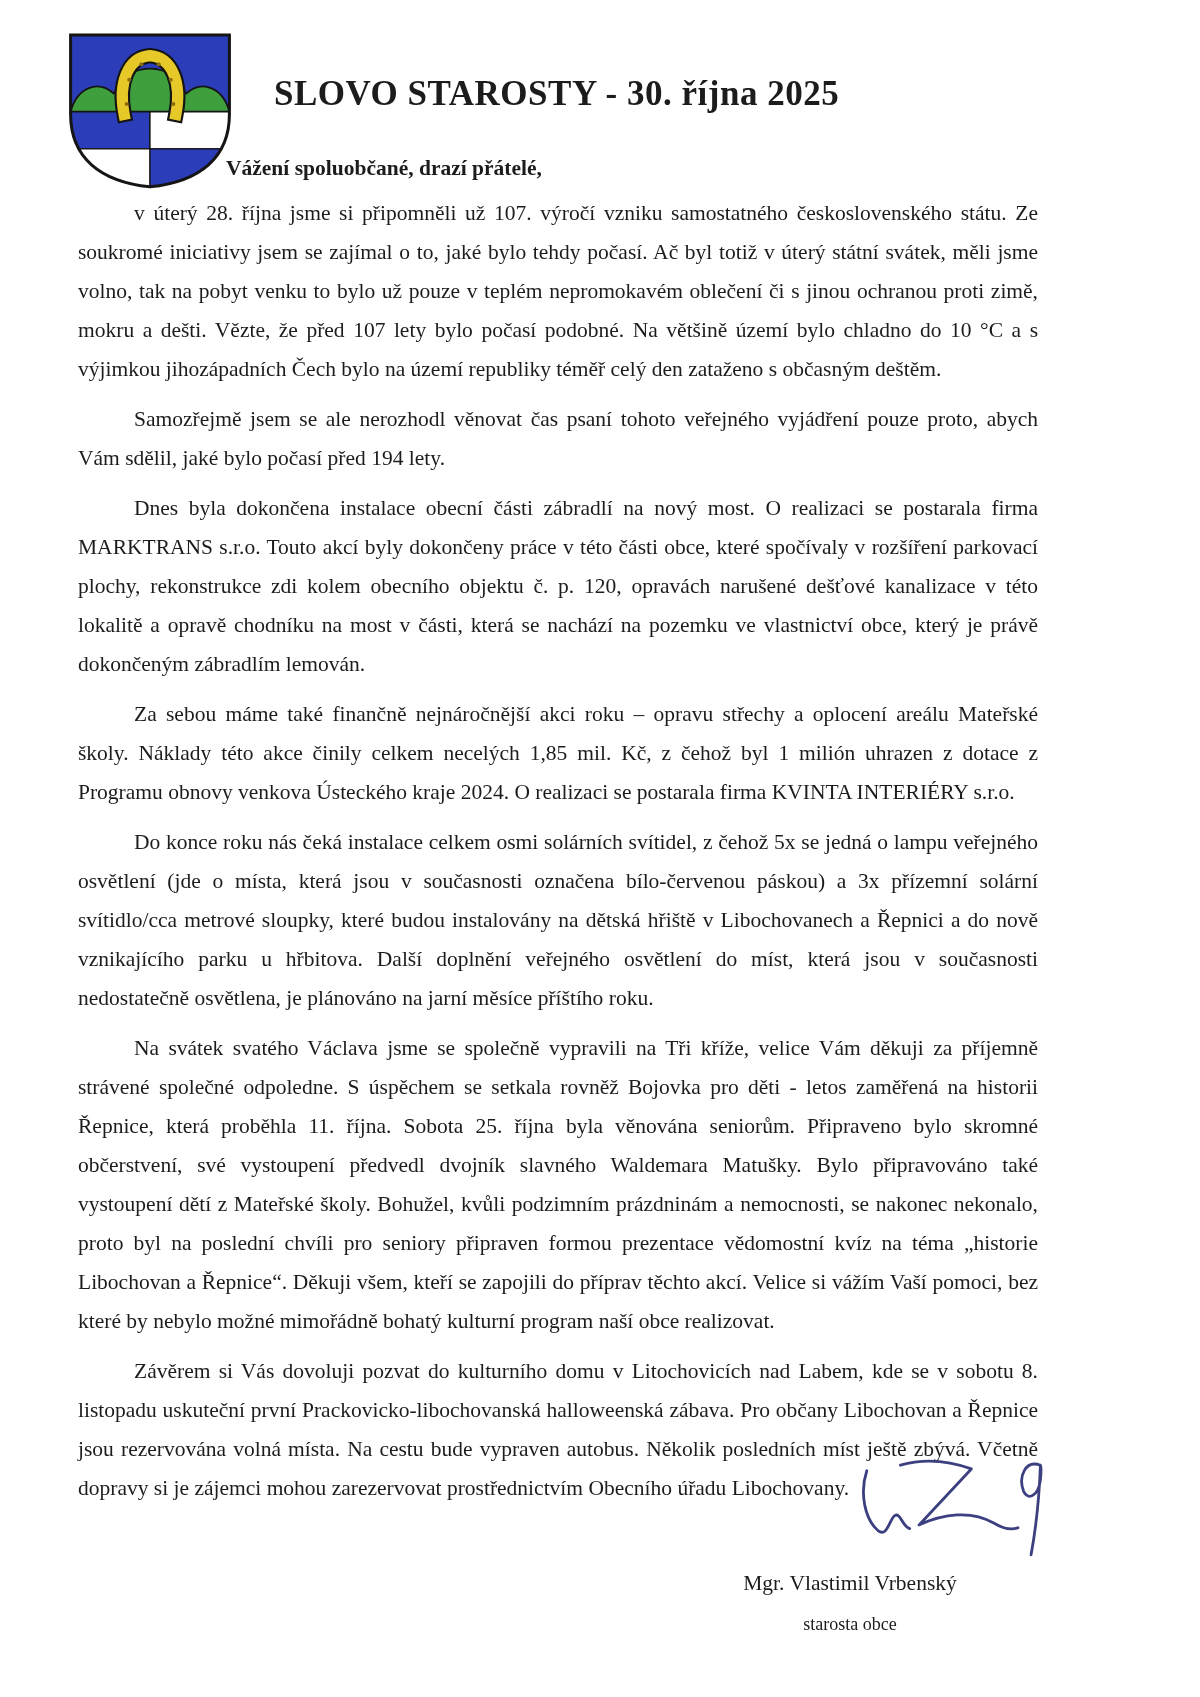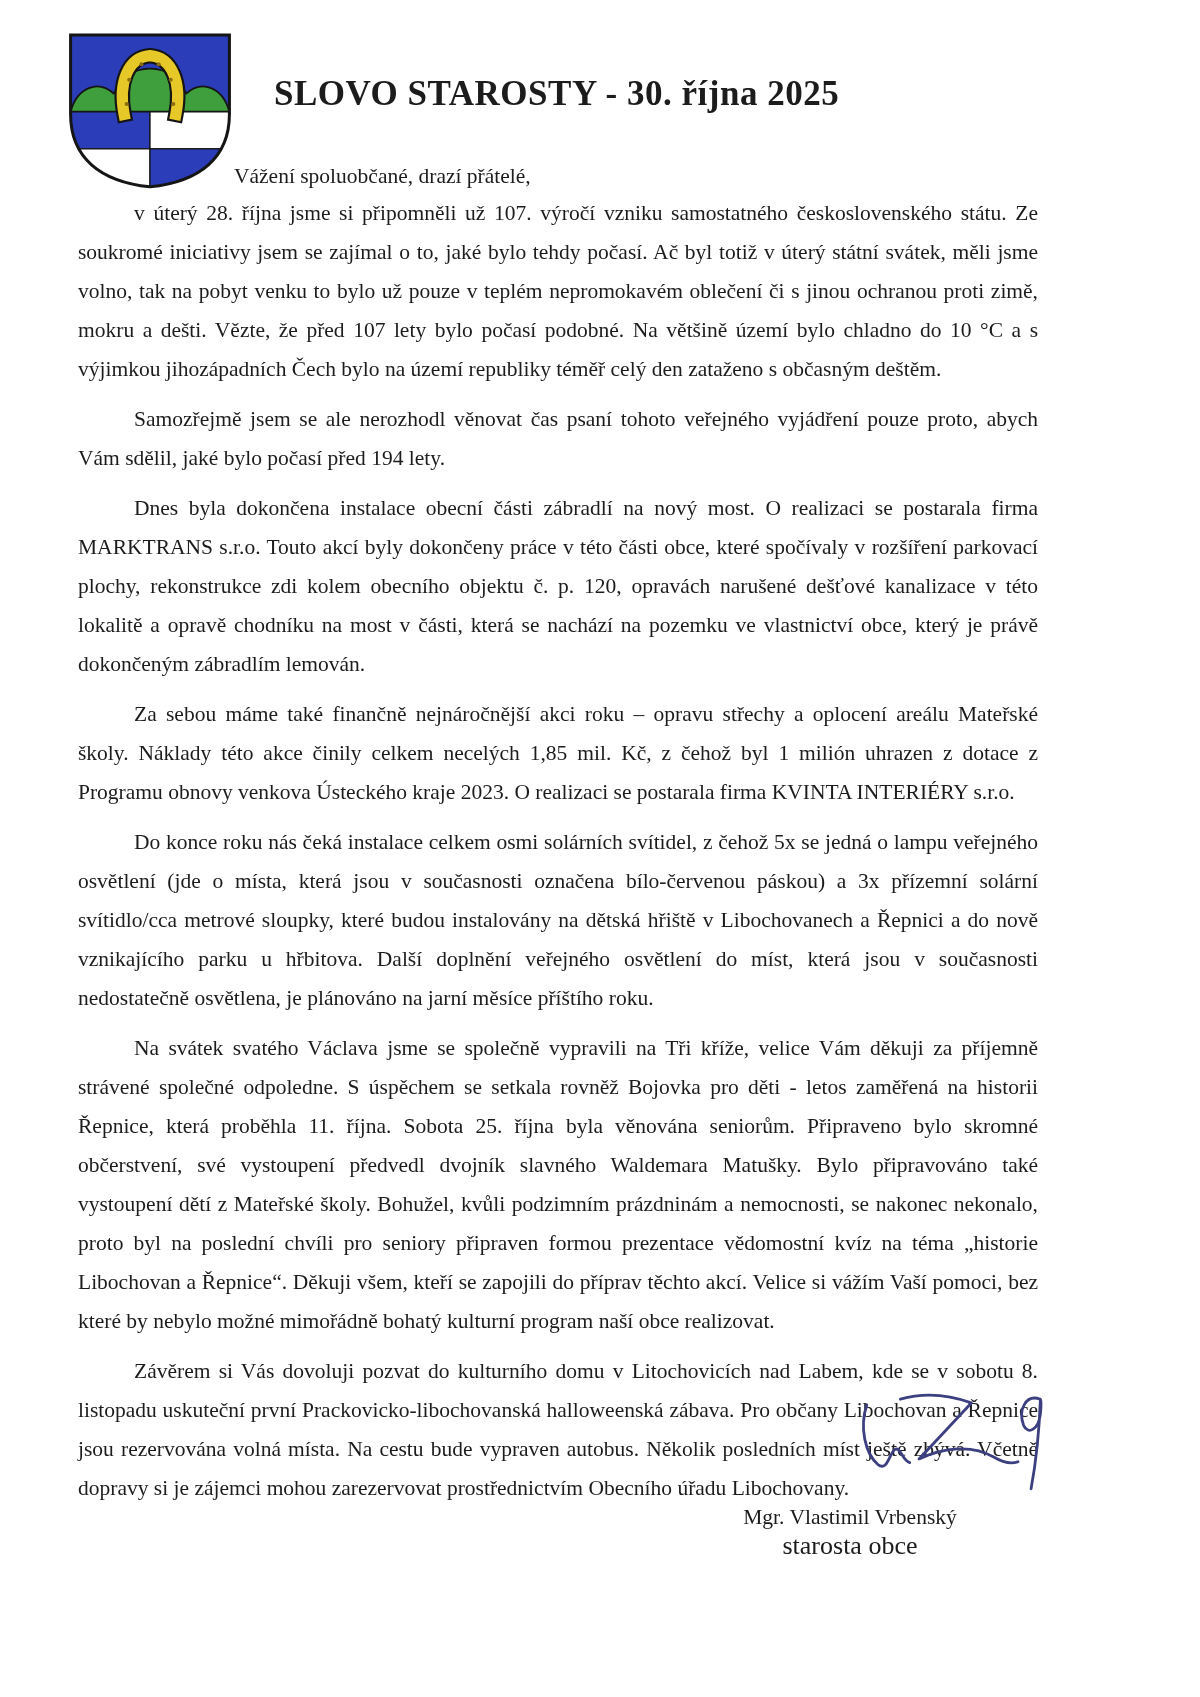--- a/index.html
+++ b/index.html
@@ -23,55 +23,56 @@
     position:absolute; left:274px; top:74px;
     margin:0;
     font-size:35px; font-weight:bold;
     letter-spacing:0.5px;
     white-space:nowrap;
     text-align:right;
   }
 
   .greeting {
     position:absolute; left:222px; top:152px;
-    margin:12px;
+    margin:4px;
     font-size:21.5px;
     white-space:nowrap;
+    font-weight:bold;
   }
 
   .body-text {
     position:absolute; left:78px; top:194px;
     width:960px;
     font-size:21.5px;
     line-height:39px;
     text-align:justify;
   }
   .body-text p {
     margin:0 0 11px 0;
     text-indent:56px;
   }
 
   .signature-block {
-    position:absolute; left:700px; top:1388px;
+    position:absolute; left:700px; top:1454px;
     width:300px;
     text-align:center;
   }
   .scribble {
     display:block;
     width:220px; height:112px;
     margin-left:138px;
   }
   .sig-name {
     margin:2px 0 0 0;
     font-size:21.5px;
     line-height:30px;
   }
   .sig-role {
-    margin:0;
-    font-size:26px;
+    margin:12px;
+    font-size:18px;
     line-height:28px;
   }
 </style>
 </head>
 <body>
 
 <div class="page">
 
   <div class="coa">
     <svg viewBox="0 0 200 190">
@@ -110,21 +111,21 @@
   </div>
 
   <h1 class="doc-title">SLOVO STAROSTY - 30. října 2025</h1>
 
   <p class="greeting">Vážení spoluobčané, drazí přátelé,</p>
 
   <div class="body-text">
     <p>v úterý 28. října jsme si připomněli už 107. výročí vzniku samostatného československého státu. Ze soukromé iniciativy jsem se zajímal o to, jaké bylo tehdy počasí. Ač byl totiž v úterý státní svátek, měli jsme volno, tak na pobyt venku to bylo už pouze v teplém nepromokavém oblečení či s jinou ochranou proti zimě, mokru a dešti. Vězte, že před 107 lety bylo počasí podobné. Na většině území bylo chladno do 10 °C a s výjimkou jihozápadních Čech bylo na území republiky téměř celý den zataženo s občasným deštěm.</p>
     <p>Samozřejmě jsem se ale nerozhodl věnovat čas psaní tohoto veřejného vyjádření pouze proto, abych Vám sdělil, jaké bylo počasí před 194 lety.</p>
     <p>Dnes byla dokončena instalace obecní části zábradlí na nový most. O realizaci se postarala firma MARKTRANS s.r.o. Touto akcí byly dokončeny práce v této části obce, které spočívaly v rozšíření parkovací plochy, rekonstrukce zdi kolem obecního objektu č. p. 120, opravách narušené dešťové kanalizace v této lokalitě a opravě chodníku na most v části, která se nachází na pozemku ve vlastnictví obce, který je právě dokončeným zábradlím lemován.</p>
-    <p>Za sebou máme také finančně nejnáročnější akci roku – opravu střechy a oplocení areálu Mateřské školy. Náklady této akce činily celkem necelých 1,85 mil. Kč, z čehož byl 1 milión uhrazen z dotace z Programu obnovy venkova Ústeckého kraje 2023. O realizaci se postarala firma KVINTA INTERIÉRY s.r.o.</p>
+    <p>Za sebou máme také finančně nejnáročnější akci roku – opravu střechy a oplocení areálu Mateřské školy. Náklady této akce činily celkem necelých 1,85 mil. Kč, z čehož byl 1 milión uhrazen z dotace z Programu obnovy venkova Ústeckého kraje 2024. O realizaci se postarala firma KVINTA INTERIÉRY s.r.o.</p>
     <p>Do konce roku nás čeká instalace celkem osmi solárních svítidel, z čehož 5x se jedná o lampu veřejného osvětlení (jde o místa, která jsou v současnosti označena bílo-červenou páskou) a 3x přízemní solární svítidlo/cca metrové sloupky, které budou instalovány na dětská hřiště v Libochovanech a Řepnici a do nově vznikajícího parku u hřbitova. Další doplnění veřejného osvětlení do míst, která jsou v současnosti nedostatečně osvětlena, je plánováno na jarní měsíce příštího roku.</p>
     <p>Na svátek svatého Václava jsme se společně vypravili na Tři kříže, velice Vám děkuji za příjemně strávené společné odpoledne. S úspěchem se setkala rovněž Bojovka pro děti - letos zaměřená na historii Řepnice, která proběhla 11. října. Sobota 25. října byla věnována seniorům. Připraveno bylo skromné občerstvení, své vystoupení předvedl dvojník slavného Waldemara Matušky. Bylo připravováno také vystoupení dětí z Mateřské školy. Bohužel, kvůli podzimním prázdninám a nemocnosti, se nakonec nekonalo, proto byl na poslední chvíli pro seniory připraven formou prezentace vědomostní kvíz na téma „historie Libochovan a Řepnice“. Děkuji všem, kteří se zapojili do příprav těchto akcí. Velice si vážím Vaší pomoci, bez které by nebylo možné mimořádně bohatý kulturní program naší obce realizovat.</p>
     <p>Závěrem si Vás dovoluji pozvat do kulturního domu v Litochovicích nad Labem, kde se v sobotu 8. listopadu uskuteční první Prackovicko-libochovanská halloweenská zábava. Pro občany Libochovan a Řepnice jsou rezervována volná místa. Na cestu bude vypraven autobus. Několik posledních míst ještě zbývá. Včetně dopravy si je zájemci mohou zarezervovat prostřednictvím Obecního úřadu Libochovany.</p>
   </div>
 
   <div class="signature-block">
     <svg class="scribble" viewBox="0 0 230 120">
       <g fill="none" stroke="#3c3f80" stroke-width="3" stroke-linecap="round" stroke-linejoin="round">
         <path d="M28,18 C20,42 26,70 40,82 C50,90 52,70 58,66 C64,62 66,78 74,80" stroke="#3c3f80"></path>
         <path d="M64,12 C92,4 118,8 140,16 L84,76 C110,64 140,60 164,74 C174,80 182,82 190,79" stroke="#3c3f80"></path>

